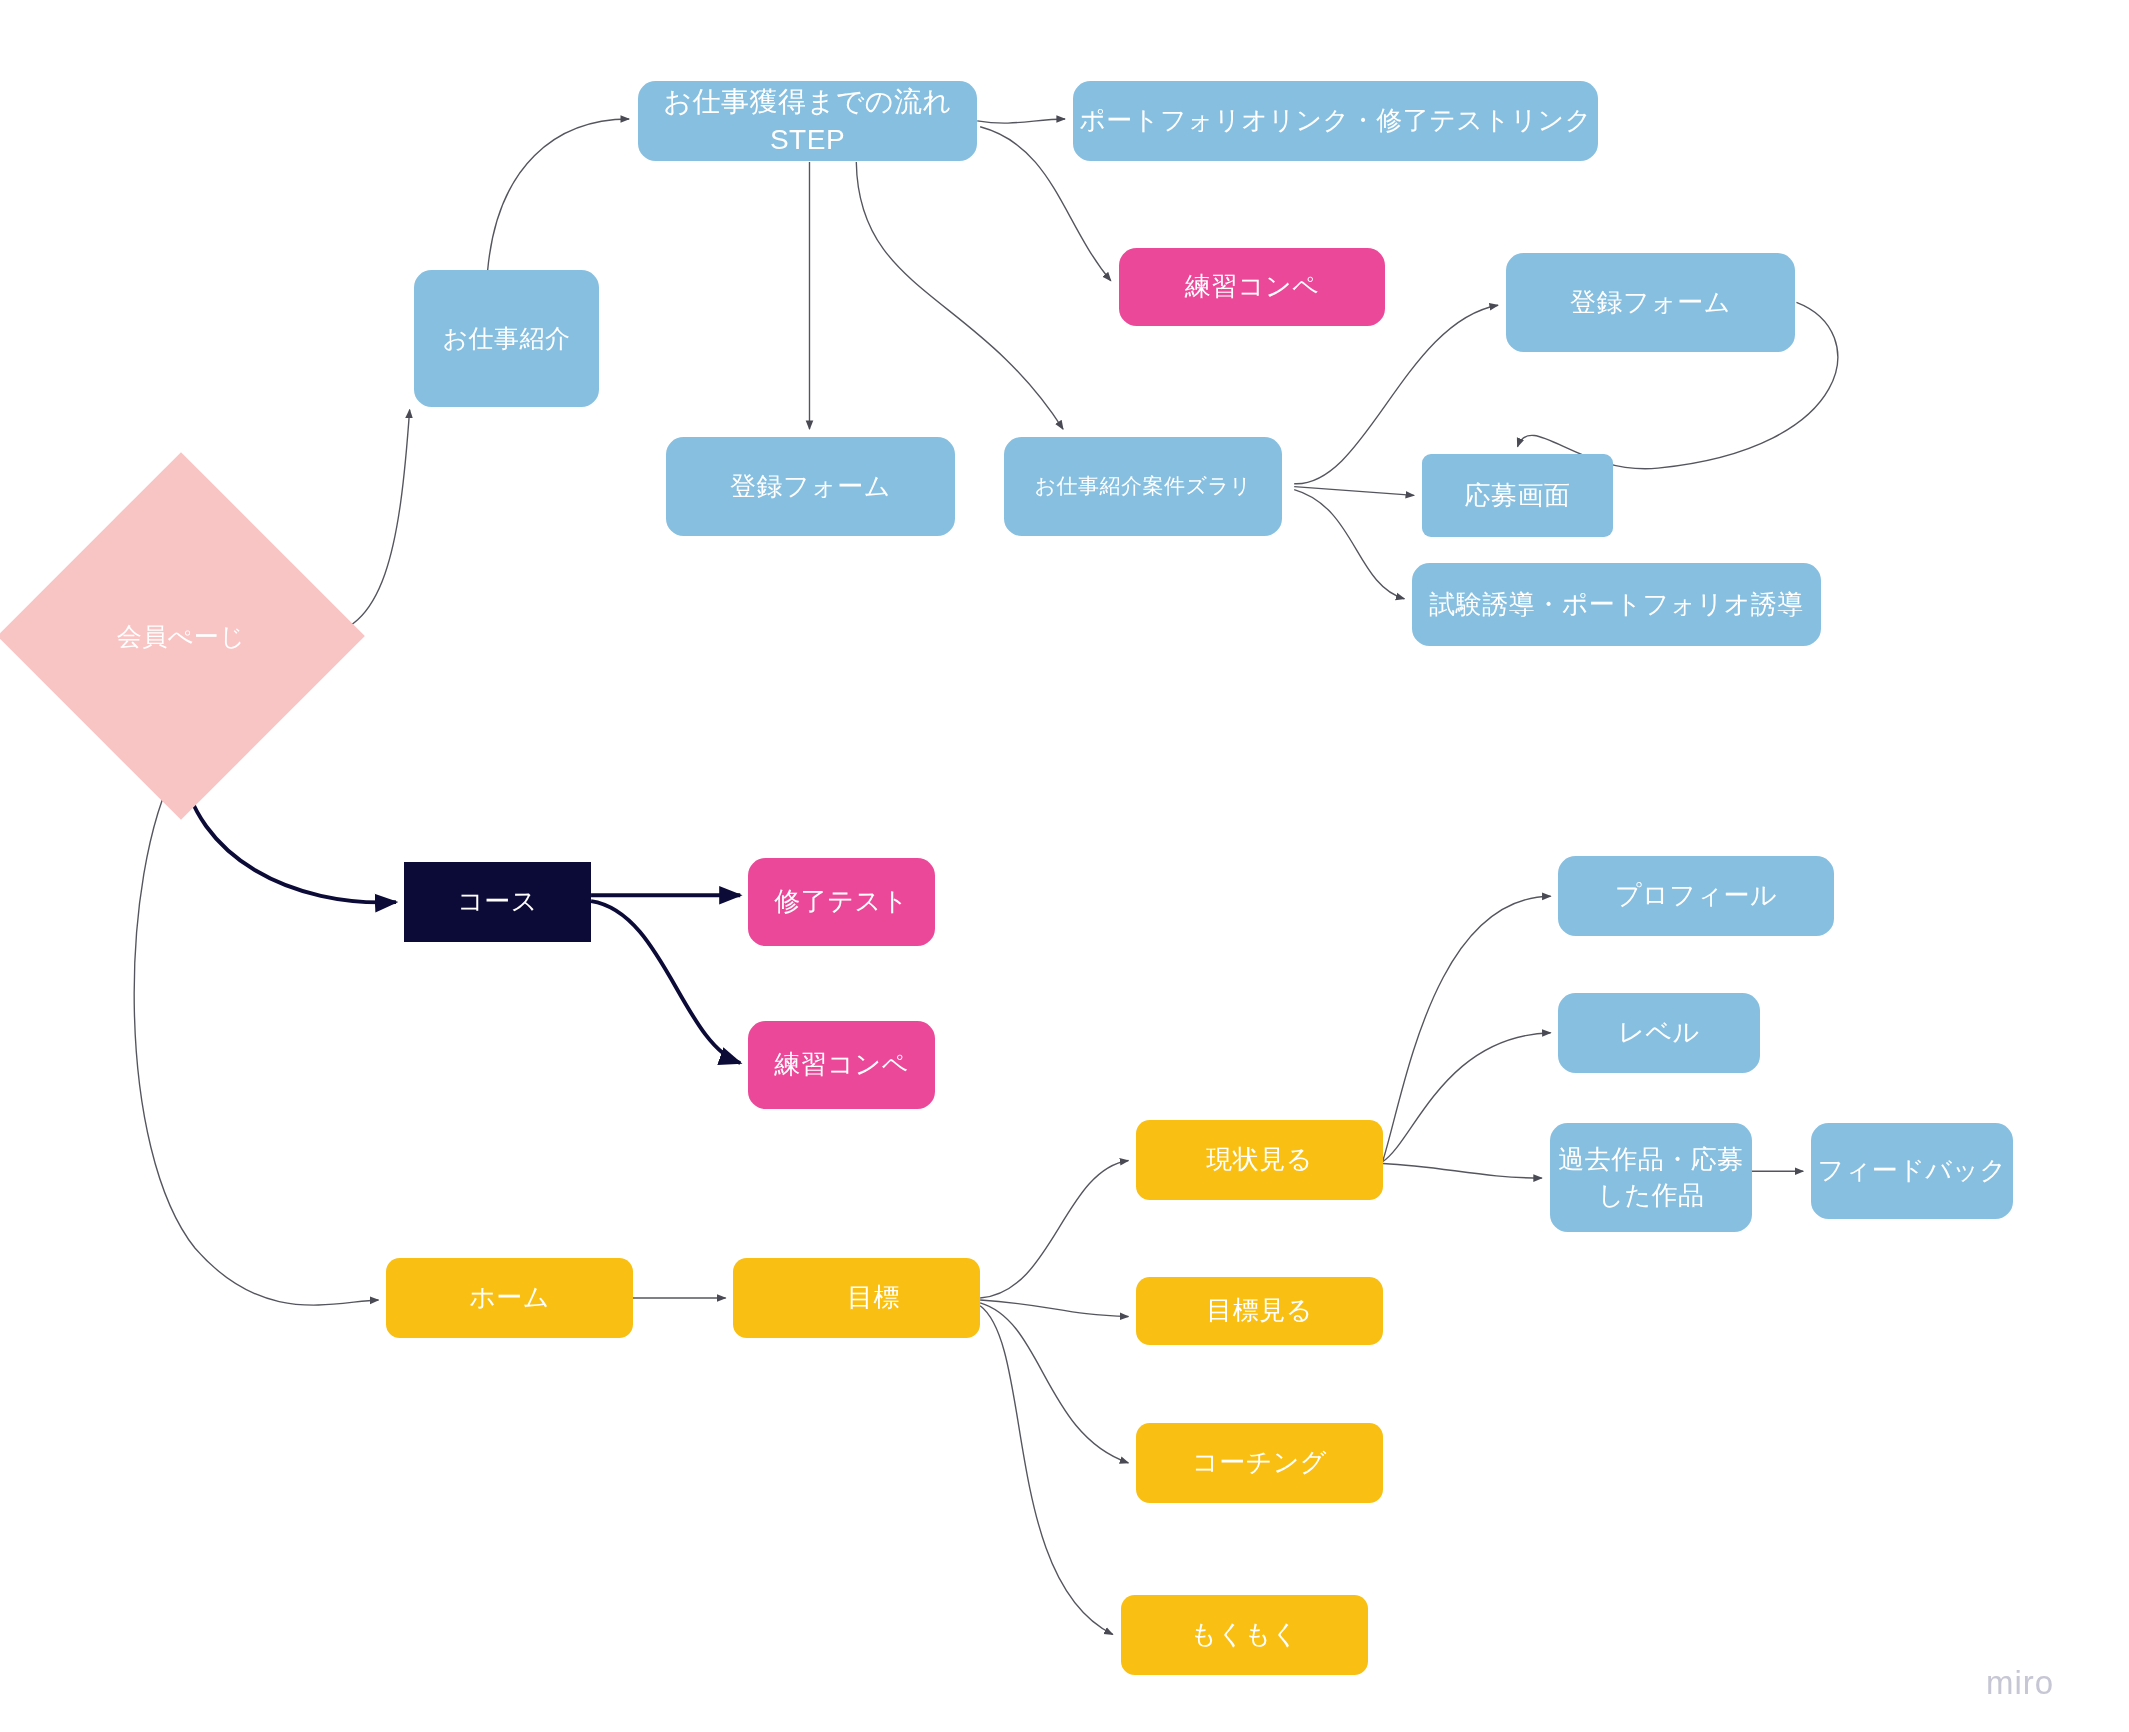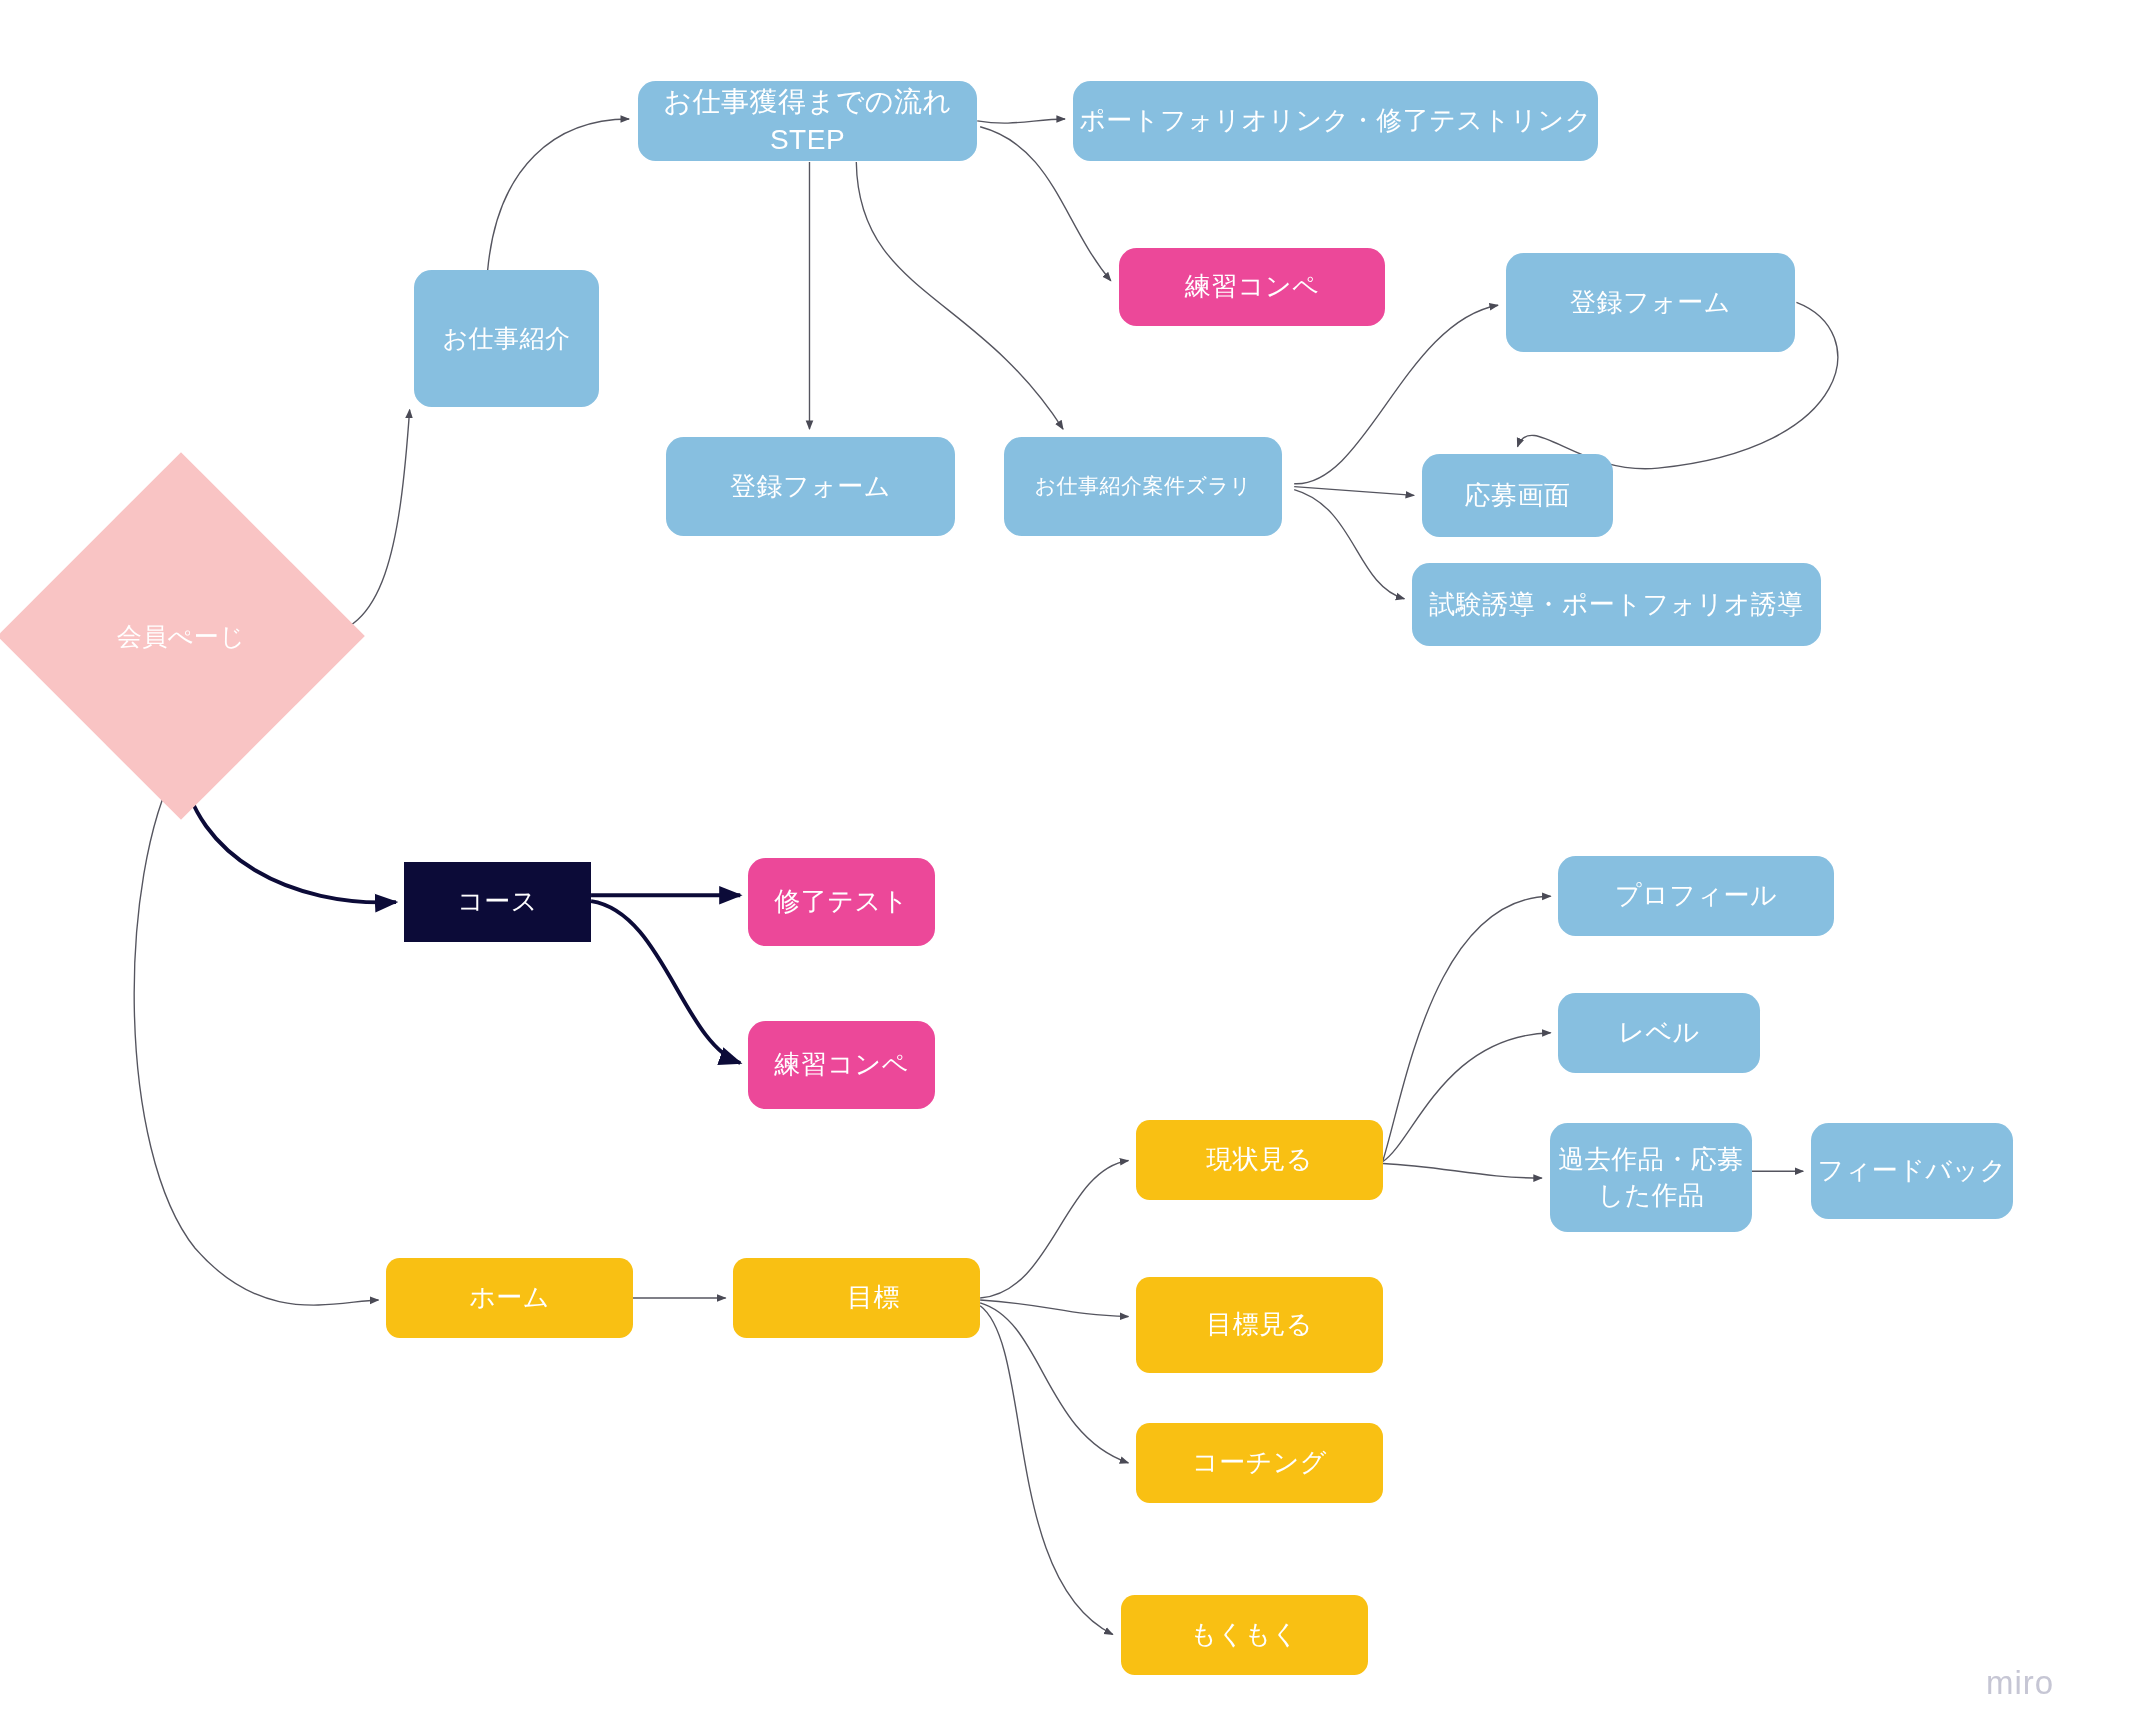--- a/index.html
+++ b/index.html
@@ -121,29 +121,29 @@
         <div class="diamond-shape" style="background: rgb(249, 196, 196);"></div>
         <div class="diamond-label" style="font-size: 25px;">会員ぺーじ</div>
       </div>
       <div class="node blue" style="left: 414px; top: 270px; width: 185px; height: 137px; font-size: 25px;">お仕事紹介</div>
       <div class="node blue" style="left: 638px; top: 81px; width: 339px; height: 80px; font-size: 28px;">お仕事獲得までの流れSTEP</div>
       <div class="node blue" style="left: 1073px; top: 81px; width: 525px; height: 80px; font-size: 26px;">ポートフォリオリンク・修了テストリンク</div>
       <div class="node navy" style="left: 1119px; top: 248px; width: 266px; height: 78px; font-size: 26px;">練習コンペ</div>
       <div class="node blue" style="left: 666px; top: 437px; width: 289px; height: 99px; font-size: 26px;">登録フォーム</div>
       <div class="node blue" style="left: 1004px; top: 437px; width: 278px; height: 99px; font-size: 21px;">お仕事紹介案件ズラリ</div>
       <div class="node blue" style="left: 1506px; top: 253px; width: 289px; height: 99px; font-size: 26px;">登録フォーム</div>
-      <div class="node blue" style="left: 1422px; top: 454px; width: 191px; height: 83px; font-size: 26px;">応募画面</div>
+      <div class="node blue" style="left: 1422px; top: 454px; width: 191px; height: 83px; font-size: 26px; border-radius: 9px;">応募画面</div>
       <div class="node blue" style="left: 1412px; top: 563px; width: 409px; height: 83px; font-size: 26px;">試験誘導・ポートフォリオ誘導</div>
       <div class="node navy-sharp" style="left: 404px; top: 862px; width: 187px; height: 80px; font-size: 26px;">コース</div>
       <div class="node navy" style="left: 748px; top: 858px; width: 187px; height: 88px; font-size: 26px;">修了テスト</div>
       <div class="node navy" style="left: 748px; top: 1021px; width: 187px; height: 88px; font-size: 26px;">練習コンペ</div>
       <div class="node yellow" style="left: 386px; top: 1258px; width: 247px; height: 80px; font-size: 26px;">ホーム</div>
       <div class="node yellow" style="left: 733px; top: 1258px; width: 247px; height: 80px; font-size: 26px; padding-left: 34px;">目標</div>
       <div class="node yellow" style="left: 1136px; top: 1120px; width: 247px; height: 80px; font-size: 26px;">現状見る</div>
-      <div class="node yellow" style="left: 1136px; top: 1277px; width: 247px; height: 96px; font-size: 26px;">目標見る</div>
+      <div class="node yellow" style="left: 1136px; top: 1277px; width: 247px; height: 68px; font-size: 26px;">目標見る</div>
       <div class="node yellow" style="left: 1136px; top: 1423px; width: 247px; height: 80px; font-size: 26px;">コーチング</div>
       <div class="node yellow" style="left: 1121px; top: 1595px; width: 247px; height: 80px; font-size: 26px;">もくもく</div>
       <div class="node blue" style="left: 1558px; top: 856px; width: 276px; height: 80px; font-size: 26px;">プロフィール</div>
       <div class="node blue" style="left: 1558px; top: 993px; width: 202px; height: 80px; font-size: 26px;">レベル</div>
       <div class="node blue" style="left: 1550px; top: 1123px; width: 202px; height: 109px; font-size: 26px;">過去作品・応募
 した作品</div>
       <div class="node blue" style="left: 1811px; top: 1123px; width: 202px; height: 96px; font-size: 26px;">フィードバック</div>
     </div>
 
   <div id="watermark" style="left: 1986px; top: 1664px; color: rgb(198, 198, 212);">miro</div>

